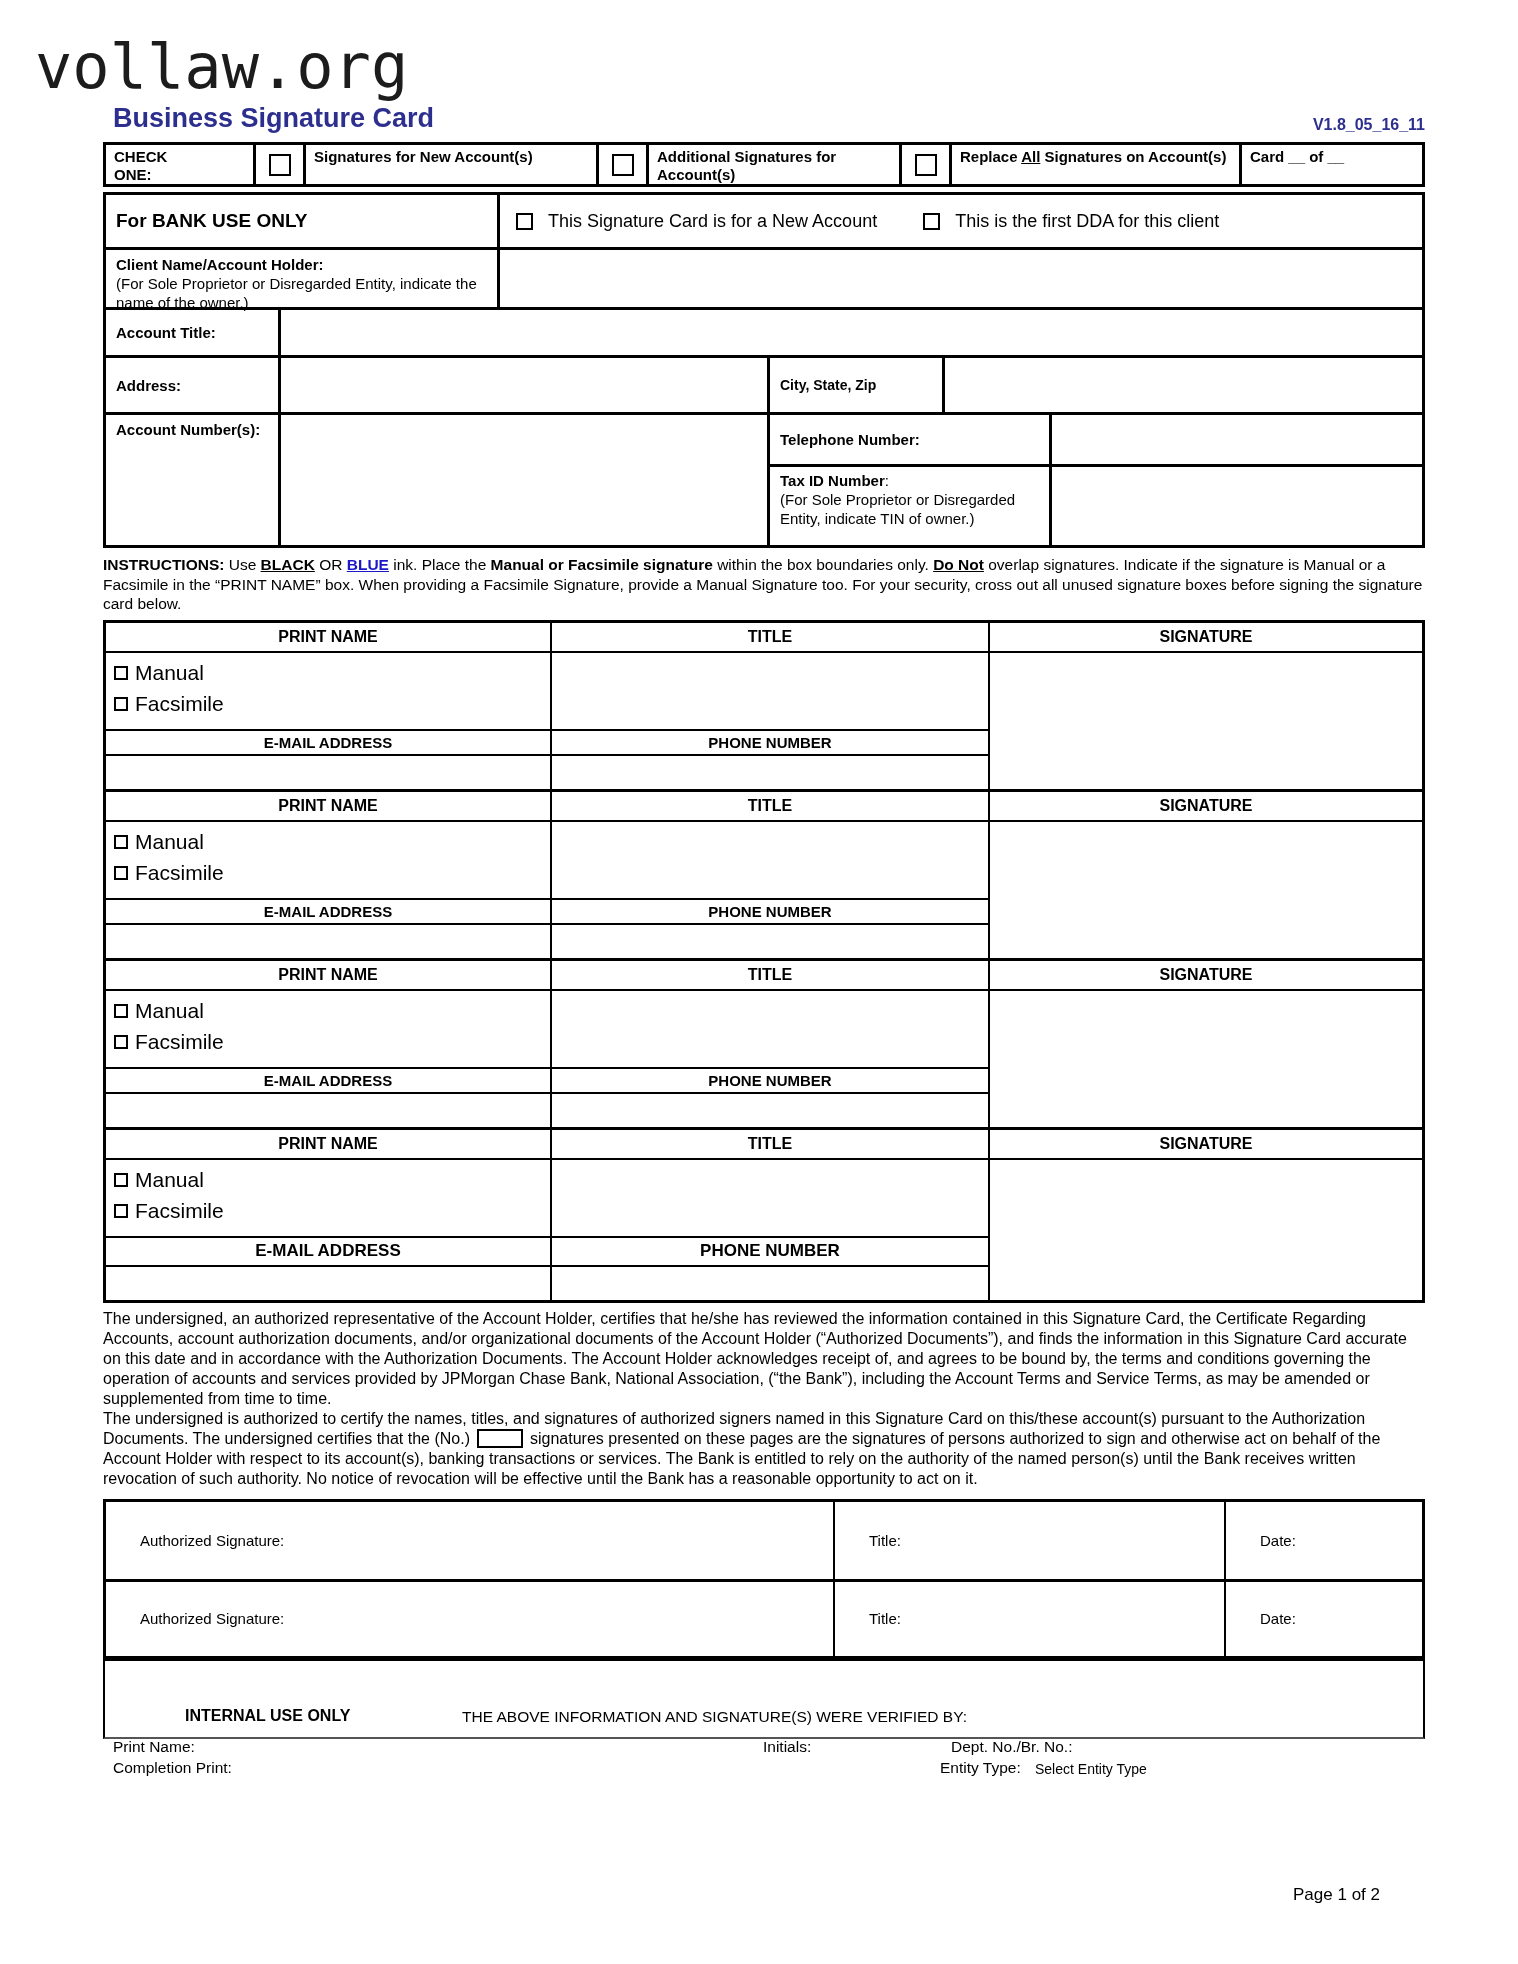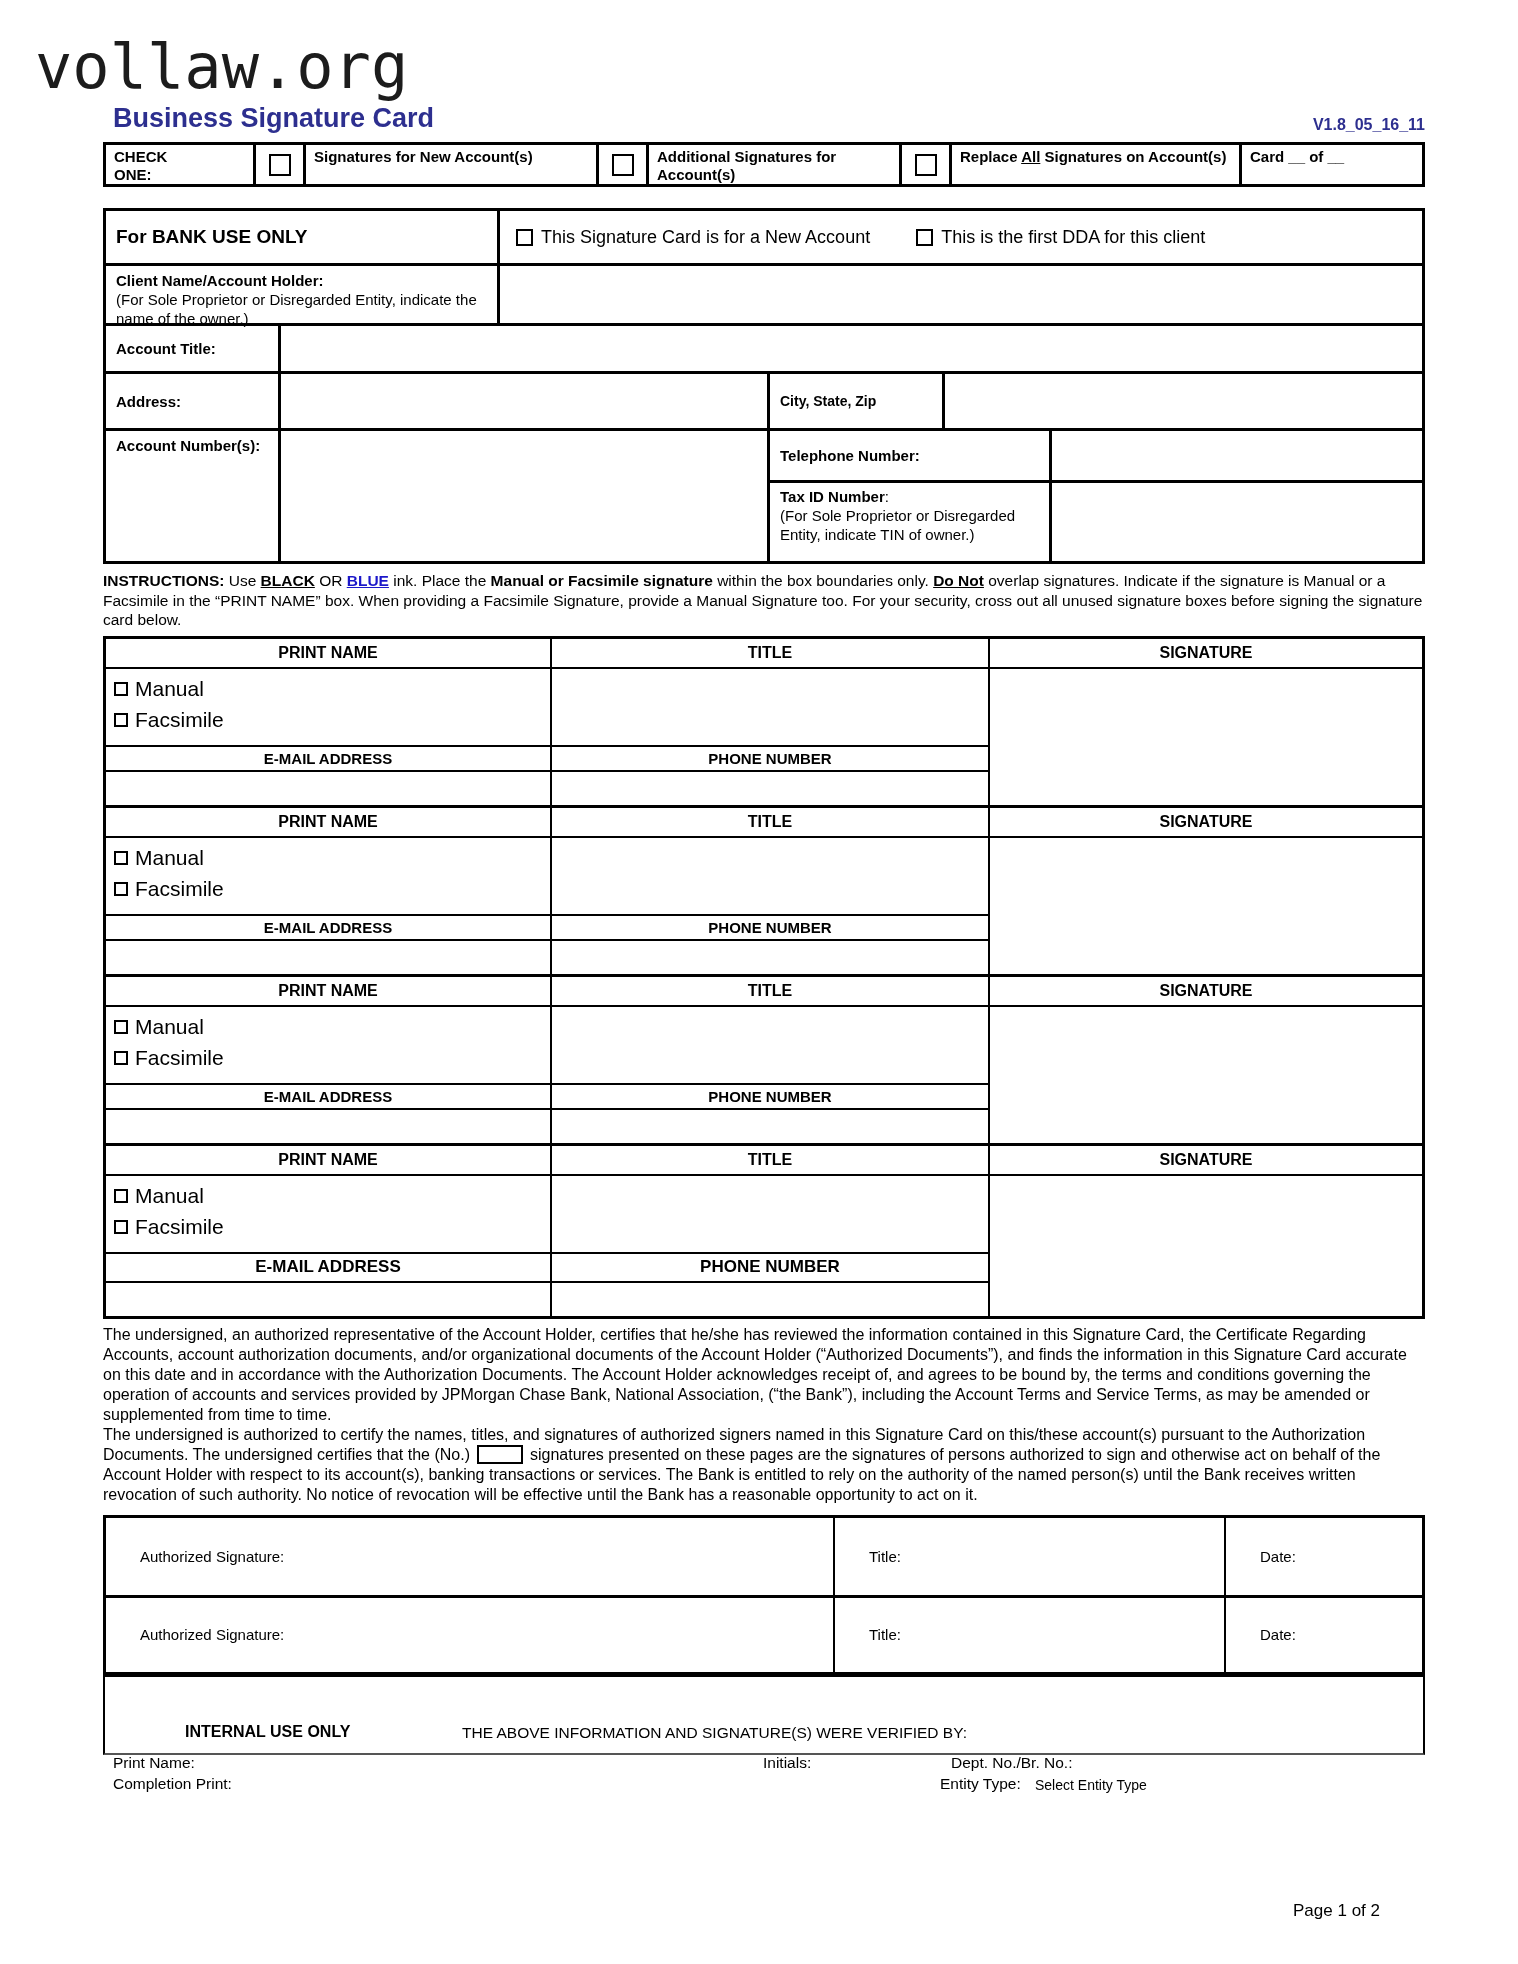--- a/index.html
+++ b/index.html
@@ -33,27 +33,27 @@
   .t1 .lbl-checkone { width: 150px; white-space: pre-line; }
   .t1 .cbcell { width: 50px; display: flex; align-items: center; justify-content: center; padding: 0; }
   .t1 .opt1 { width: 293px; }
   .t1 .opt2 { width: 253px; }
   .t1 .opt3 { width: 290px; }
   .t1 .cardcell { flex: 1; }
   .cb { display: inline-block; width: 22px; height: 22px; border: 2px solid #000; background: #fff; }
   .u { text-decoration: underline; }
 
   
-  .t2 { margin-top: 21px; }
+  .t2 { margin-top: 5px; }
   .t2 .row { border-bottom: 3px solid #000; }
   .t2 .row:last-child { border-bottom: none; }
   .r-bank { height: 55px; }
   .bank-left { width: 394px; display: flex; align-items: center; padding: 0 10px; font-size: 19px; font-weight: bold; }
   .bank-right { flex: 1; display: flex; align-items: center; gap: 46px; padding-left: 16px; font-size: 18px; }
-  .bank-opt { display: flex; align-items: center; gap: 8px; }
+  .bank-opt { display: flex; align-items: center; gap: 15px; }
   .cb-sm { display: inline-block; width: 17px; height: 17px; border: 2px solid #000; background: #fff; flex: 0 0 auto; }
   .r-client { height: 60px; }
   .client-left { width: 394px; padding: 5px 10px; font-size: 15px; line-height: 1.28; }
   .client-left .b { font-weight: bold; }
   .flexfill { flex: 1; }
   .r-acct-title { height: 48px; }
   .lbl-col { width: 175px; display: flex; align-items: center; padding: 4px 10px; font-size: 15px; font-weight: bold; }
   .r-address { height: 57px; }
   .val-addr { width: 489px; }
   .lbl-city { width: 175px; display: flex; align-items: center; padding: 4px 10px; font-size: 14px; font-weight: bold; }

